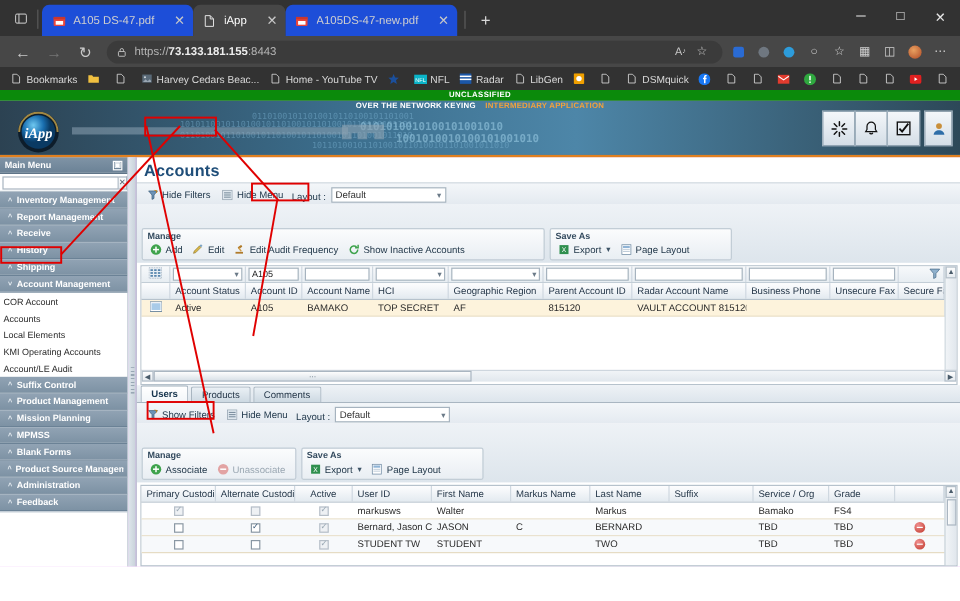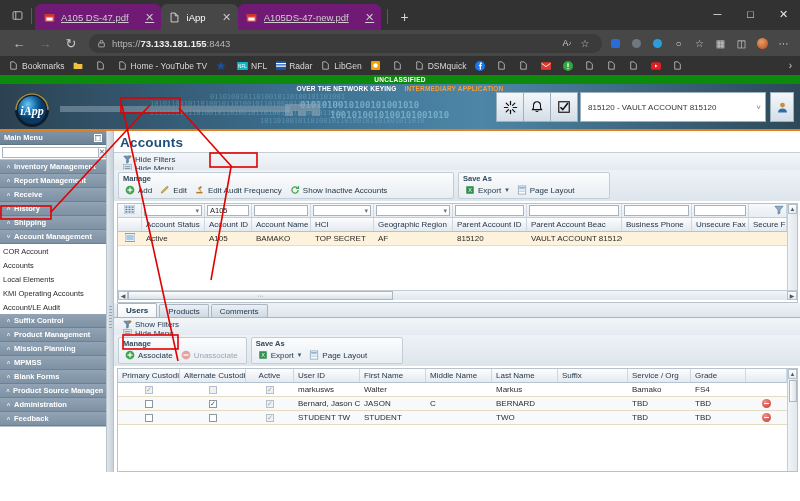--- a/index.html
+++ b/index.html
@@ -21,21 +21,21 @@
   .tab-sidebtn {
     width:26px; height:26px; display:flex; align-items:center; justify-content:center;
     color:#d2d2d2; margin-bottom:2px; flex:0 0 auto;
   }
   .tab-sep { width:1px; height:16px; background:#5a5a5a; margin:0 3px 6px 1px; }
   .tab {
     height:26px; border-radius:6px 6px 0 0; display:flex; align-items:center;
     padding:0 4px 0 8px; color:#cfcfcf; font-size:9.5px; position:relative;
     flex:0 0 auto; margin-bottom:0;
   }
-  .tab.inactive { background:#701a75;text-decoration:underline; }
+  .tab.inactive { background:#1d4ed8; }
   .tab.active { background:#474747; color:#ffffff; }
   .tab .favicon { width:12px; height:12px; margin-right:6px; flex:0 0 auto; display:flex; align-items:center; justify-content:center;}
   .tab .tlabel { white-space:nowrap; overflow:hidden; text-overflow:ellipsis; max-width:105px; }
   .tab .tclose { margin-left:14px; width:14px; height:14px; display:flex;align-items:center;justify-content:center;
                  font-size:11px; color:#c8c8c8; border-radius:3px; }
   .newtab { width:22px;height:22px;display:flex;align-items:center;justify-content:center;color:#d8d8d8;font-size:14px;margin:0 0 2px 6px;}
   .tabstrip .vsep2 { width:1px;height:15px;background:#5d5d5d;margin:0 0 6px 6px; }
   .wincontrols { margin-left:auto; display:flex; align-self:flex-start; }
   .wincontrols div { width:33px;height:28px;display:flex;align-items:center;justify-content:center;color:#e6e6e6;font-size:11px; }
 
@@ -118,31 +118,31 @@
   .splitter { width:7px; flex:0 0 7px; background:linear-gradient(to right,#dfe6ec,#c8d2da);
               border-right:1px solid #b6c2cc; position:relative; }
   .splitter .grip { position:absolute; left:2px; top:175px; width:3px; height:22px;
                     background:repeating-linear-gradient(#98a7b4 0 1px,transparent 1px 3px); }
 
   
   .main { flex:1; background:#ffffff; display:flex; flex-direction:column; min-width:0; }
   .pagetitle { font-size:13.5px; font-weight:bold; color:#1f4e79; padding:4px 0 2px 6px;
                border-bottom:1px solid #c2cdd6; letter-spacing:.2px; }
 
-  .toolrow { height:17px; display:flex; align-items:flex-start; padding:2px 0 1px 4px;
-             background:linear-gradient(#f3f6f9,#e4eaf0);flex-direction:column; }
+  .toolrow { height:17px; display:flex; align-items:flex-end; padding:2px 0 1px 4px;
+             background:linear-gradient(#f3f6f9,#e4eaf0); }
   .tbtn { display:flex;align-items:center;font-size:8px;color:#233a4d;padding:0 5px;height:14px;white-space:nowrap; }
   .tbtn .ti { margin-right:3px; display:flex; align-items:center; }
   .lbl { font-size:8px; color:#233a4d; margin:0 4px 0 2px; }
   .ddown { height:13px;width:96px;background:#ffffff;border:1px solid #a6b3bf;display:flex;align-items:center;
            padding:0 3px; font-size:8px;color:#333; }
   .ddown .caret { margin-left:auto; color:#6b7a88; font-size:7px; }
 
   .ribbon { display:flex; padding:2px 4px 2px 4px; background:linear-gradient(#eef2f6,#dde5ec); gap:4px; }
-  .rgroup { border:1px solid #c2cdd6; border-radius:2px; background:linear-gradient(#fbfcfd,#e9eef3); padding:1px 4px 2px 4px; }
+  .rgroup { border:1px solid #c2cdd6; border-radius:2px; background:linear-gradient(#fbfcfd,#e9eef3); padding:1px 4px 2px 4px;margin-top:18px; }
   .rgroup .gl { font-size:7.5px; color:#334a5e; font-weight:bold; margin-bottom:1px; }
   .rgroup .gi { display:flex; align-items:center; gap:2px; }
   .ritem { display:flex; align-items:center; font-size:8px; color:#22384a; padding:1px 4px 1px 2px; white-space:nowrap; }
   .ritem.dis { color:#9aa7b2; }
   .ritem .ti { margin-right:3px; display:flex; align-items:center; }
 
   .grid { border:1px solid #b6c2cc; margin:2px 2px 0 3px; background:#ffffff; display:flex; flex-direction:column; min-height:0; }
   .filterrow { display:flex; height:14px; background:linear-gradient(#f7f9fb,#e7edf2); border-bottom:1px solid #c2cdd6; }
   .filtercell { border-right:1px solid #cfd8e0; display:flex; align-items:center; padding:0 2px; }
   .filtercell .fin { flex:1; height:11px; background:#ffffff; border:1px solid #a6b3bf; font-size:7.5px;
@@ -301,20 +301,30 @@
             <path d="M1 2.5h5l1.5 2H15v8H1z" fill="#f0c040"></path>
           </svg>
         </span>
       </div>
     <div class="bm">
         <span class="bmico">
           <svg width="9" height="9" viewBox="0 0 16 16">
             <path d="M3 1.5h6l4 4v9H3z" fill="none" stroke="#d5d5d5" stroke-width="1.3"></path>
           </svg>
         </span>
+      </div>
+    <div class="bm">
+        <span class="bmico">
+          <svg width="9" height="9" viewBox="0 0 16 16">
+            <rect x="1" y="2" width="14" height="12" fill="#5a6a78"></rect>
+            <circle cx="5" cy="6" r="1.6" fill="#cfd6dc"></circle>
+            <path d="M2 13l4-4 3 3 3-3 2 2v2z" fill="#9aa6b2"></path>
+          </svg>
+        </span>
+        <span>Harvey Cedars Beac...</span>
       </div>
     <div class="bm">
         <span class="bmico">
           <svg width="9" height="9" viewBox="0 0 16 16">
             <path d="M3 1.5h6l4 4v9H3z" fill="none" stroke="#d5d5d5" stroke-width="1.3"></path>
           </svg>
         </span>
         <span>Home - YouTube TV</span>
       </div>
     <div class="bm">
@@ -522,24 +532,20 @@
             <path d="M8 2a4 4 0 00-4 4v3l-1.2 2h10.4L12 9V6a4 4 0 00-4-4z" fill="none" stroke="#111" stroke-width="1.2"></path>
             <path d="M6.5 12.2a1.6 1.6 0 003 0" fill="none" stroke="#111" stroke-width="1.2"></path>
           </svg>
       </div>
       <div class="hbtn">
         <svg width="14" height="14" viewBox="0 0 16 16">
             <rect x="2" y="2" width="12" height="12" fill="none" stroke="#111" stroke-width="1.3"></rect>
             <path d="M4 8.2l2.6 2.8L12.5 3.5" fill="none" stroke="#111" stroke-width="1.8"></path>
           </svg>
       </div>
-      <div class="acctsel">
-        <span>815120 - VAULT ACCOUNT 815120</span>
-        <span class="caret">˅</span>
-      </div>
       <div class="userbtn">
         <svg width="13" height="13" viewBox="0 0 16 16">
             <circle cx="8" cy="5" r="3" fill="#c98f3a"></circle>
             <path d="M2.5 14c0-3 2.5-4.8 5.5-4.8S13.5 11 13.5 14z" fill="#2f6ea8"></path>
           </svg>
       </div>
     </div>
   </div>
 
   <div class="workspace">
@@ -788,21 +794,21 @@
               </div>
             </div>
             <div class="hdrrow">
               <div class="hdrcell" style="width:24px"></div>
               <div class="hdrcell" style="width:63px">Account Status</div>
               <div class="hdrcell" style="width:47px">Account ID</div>
               <div class="hdrcell" style="width:59px">Account Name</div>
               <div class="hdrcell" style="width:63px">HCI</div>
               <div class="hdrcell" style="width:79px">Geographic Region</div>
               <div class="hdrcell" style="width:74px">Parent Account ID</div>
-              <div class="hdrcell" style="width:95px">Parent Account Beac</div>
+              <div class="hdrcell" style="width:95px">Radar Account Name</div>
               <div class="hdrcell" style="width:70px">Business Phone</div>
               <div class="hdrcell" style="width:57px">Unsecure Fax</div>
               <div class="hdrcell" style="flex:1;min-width:0">Secure Fax</div>
             </div>
             <div class="datarow">
               <div class="dcell" style="width:24px;justify-content:center">
                 <span><svg width="10" height="9" viewBox="0 0 16 13">
                       <rect width="16" height="13" fill="#ffffff" stroke="#4a6c8a"></rect>
                       <rect x="2" y="2" width="12" height="9" fill="#a9cbe8"></rect>
                     </svg></span>
@@ -922,21 +928,21 @@
 
       <div class="grid" style="flex:1;margin-bottom:0">
         <div style="display:flex;flex:1;min-height:0">
           <div style="flex:1;min-width:0">
             <div class="hdrrow">
               <div class="hdrcell" style="width:62px">Primary Custodian</div>
               <div class="hdrcell" style="width:66px">Alternate Custodian</div>
               <div class="hdrcell" style="width:48px;justify-content:center">Active</div>
               <div class="hdrcell" style="width:66px">User ID</div>
               <div class="hdrcell" style="width:66px">First Name</div>
-              <div class="hdrcell" style="width:66px">Middle Name</div>
+              <div class="hdrcell" style="width:66px">Markus Name</div>
               <div class="hdrcell" style="width:66px">Last Name</div>
               <div class="hdrcell" style="width:70px">Suffix</div>
               <div class="hdrcell" style="width:63px">Service / Org</div>
               <div class="hdrcell" style="width:55px">Grade</div>
               <div class="hdrcell" style="flex:1;min-width:0"></div>
             </div>
 
             <div class="datarow alt">
               <div class="dcell" style="width:62px;justify-content:center">
                   <span class="chk dis">✓</span>

